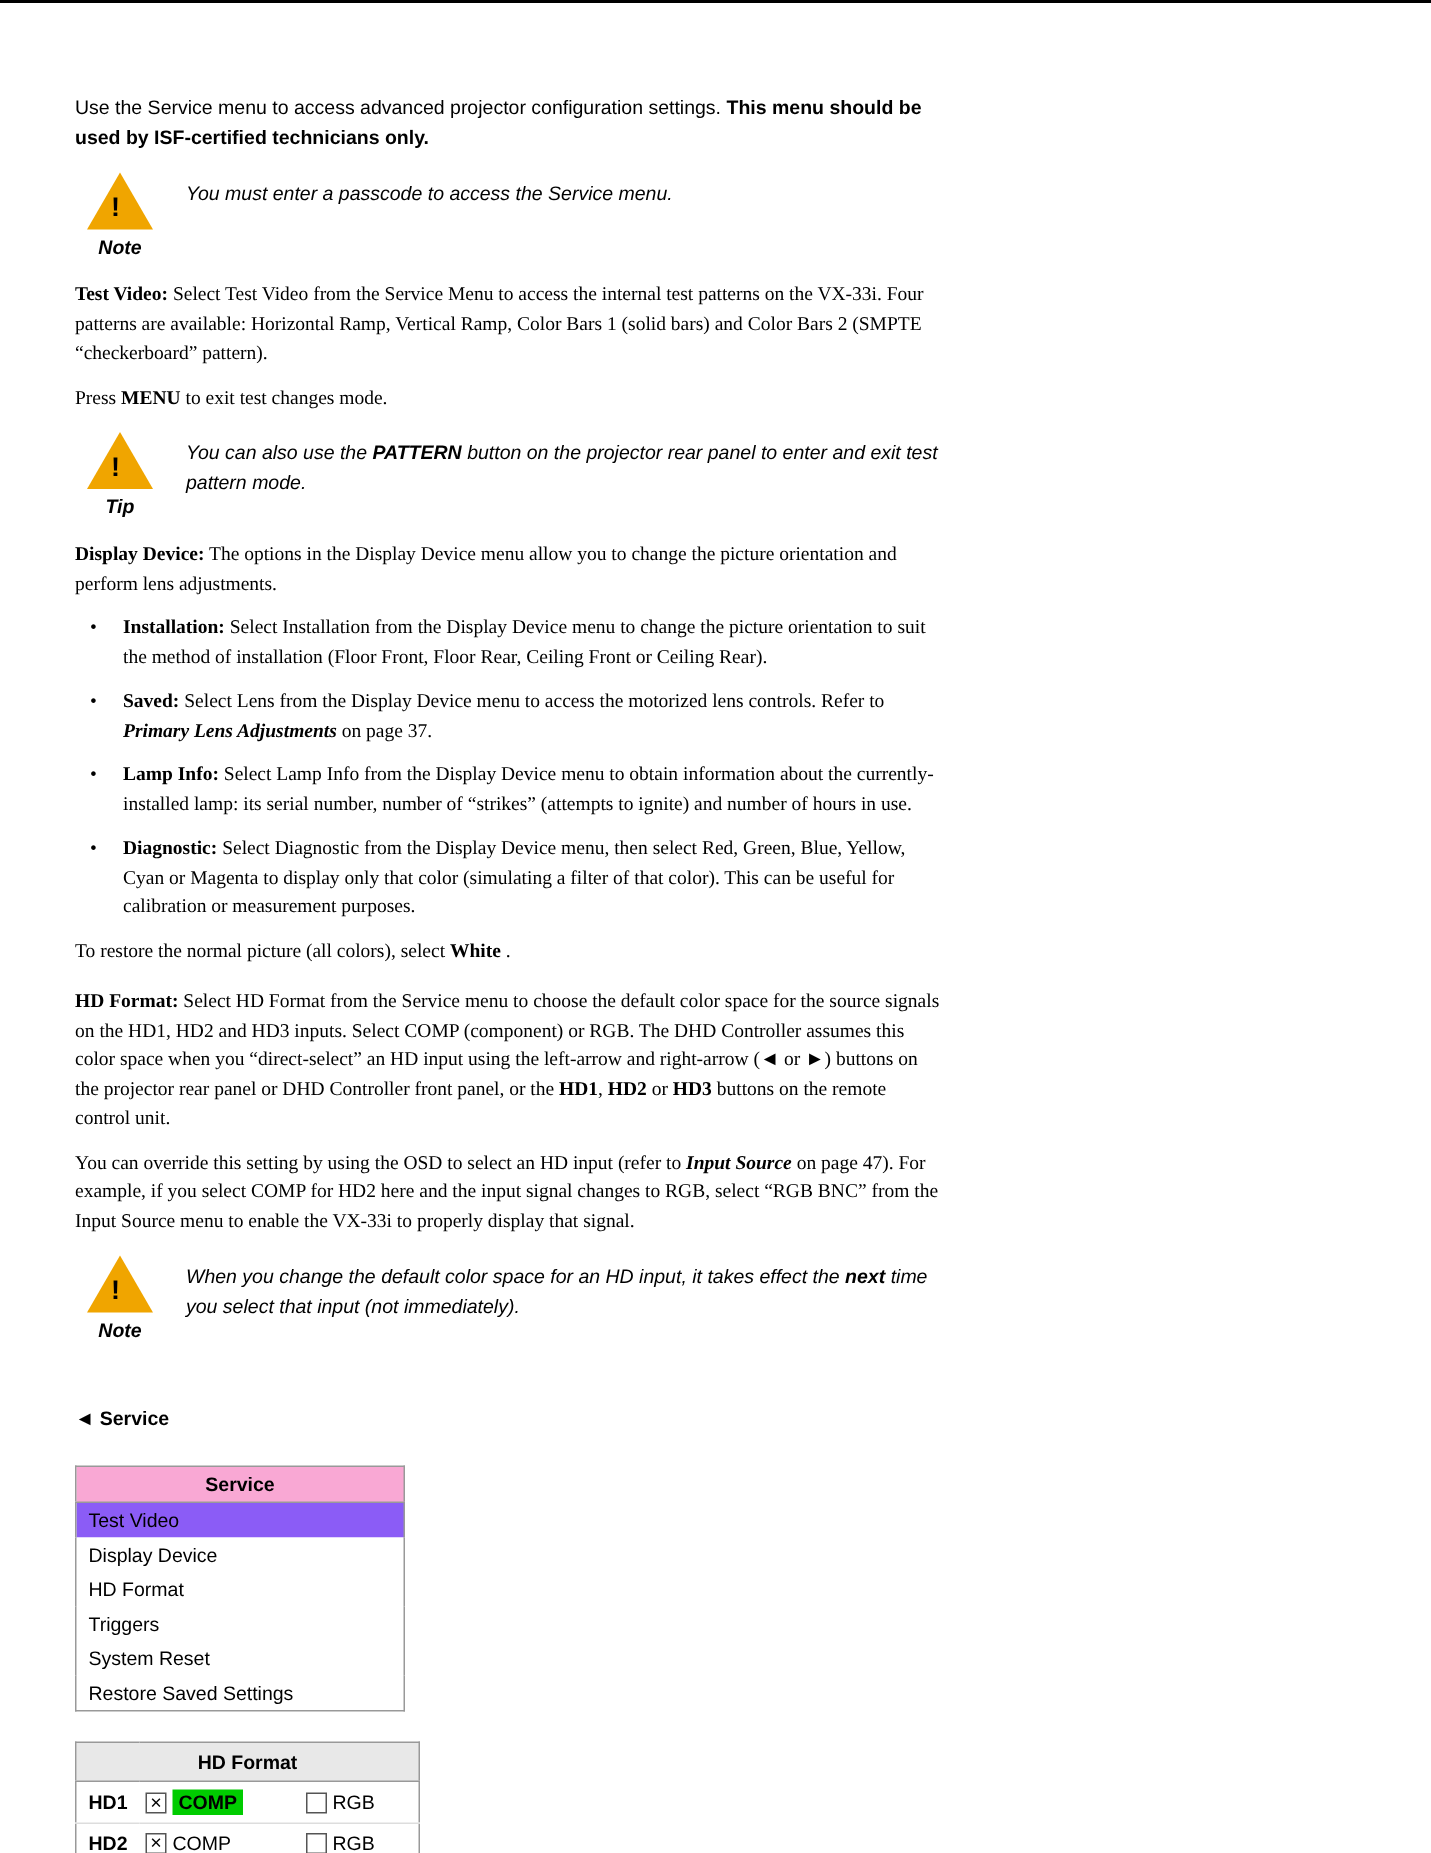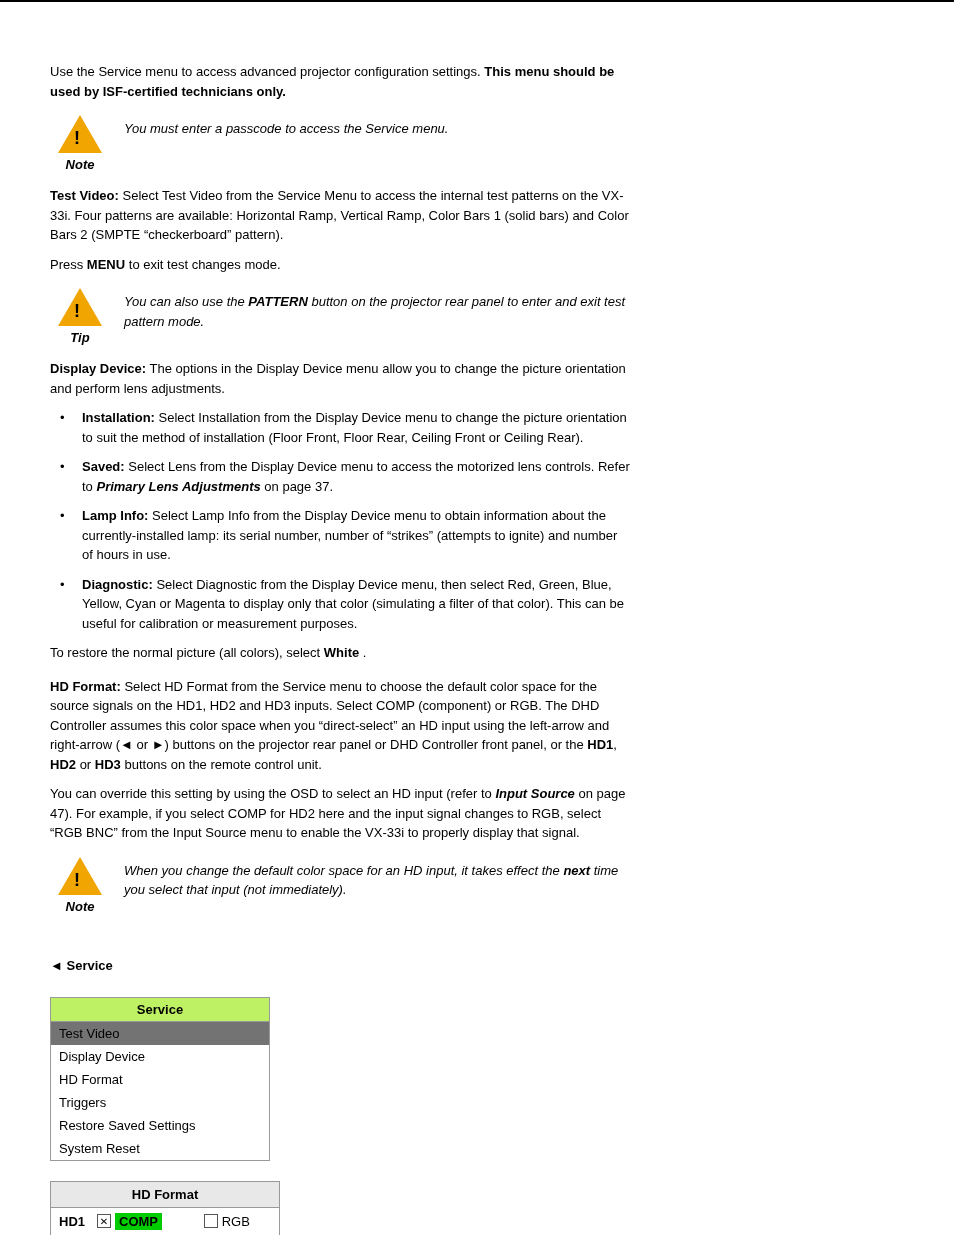--- a/index.html
+++ b/index.html
@@ -100,33 +100,33 @@
       font-weight: bold;
       margin-bottom: 24px;
     }
     .service-table {
       border: 1px solid #999;
       width: 220px;
       border-collapse: collapse;
       margin-bottom: 20px;
     }
     .service-table th {
-      background: #bef264;
+      background: #f9a8d4;
       text-align: center;
       padding: 4px 6px;
       border-bottom: 1px solid #999;
       font-size: 13px;
     }
     .service-table td {
       padding: 4px 8px;
       font-size: 13px;
       border: none;
     }
     .service-table tr.highlighted td {
-      background: #737373;
+      background: #8b5cf6;
       color: #000;
       font-weight: normal;
     }
     .service-table tr:not(.highlighted) td {
       background: #fff;
     }
 
     
     .hd-format-table {
       border: 1px solid #999;
@@ -186,20 +186,21 @@
     .footer-right {
       font-size: 12px;
     }
 
     .right-arrow {
       font-size: 13px;
       font-weight: bold;
     }
     .subsection {
       margin-bottom: 14px;
+      font-family: Liberation Serif, serif;
     }
   </style>
 </head>
 <body>
 
 <div class="top-border"></div>
 
 <div class="page">
 
   <div class="left-col">
@@ -324,24 +325,24 @@
           <tr>
             <td>Display Device</td>
           </tr>
           <tr>
             <td>HD Format</td>
           </tr>
           <tr>
             <td>Triggers</td>
           </tr>
           <tr>
+            <td>System Reset</td>
+          </tr>
+          <tr>
             <td>Restore Saved Settings</td>
-          </tr>
-          <tr>
-            <td>System Reset</td>
           </tr>
         </tbody>
     </table>
 
     <table class="hd-format-table">
       <thead>
         <tr>
           <th colspan="3">HD Format</th>
         </tr>
       </thead>

